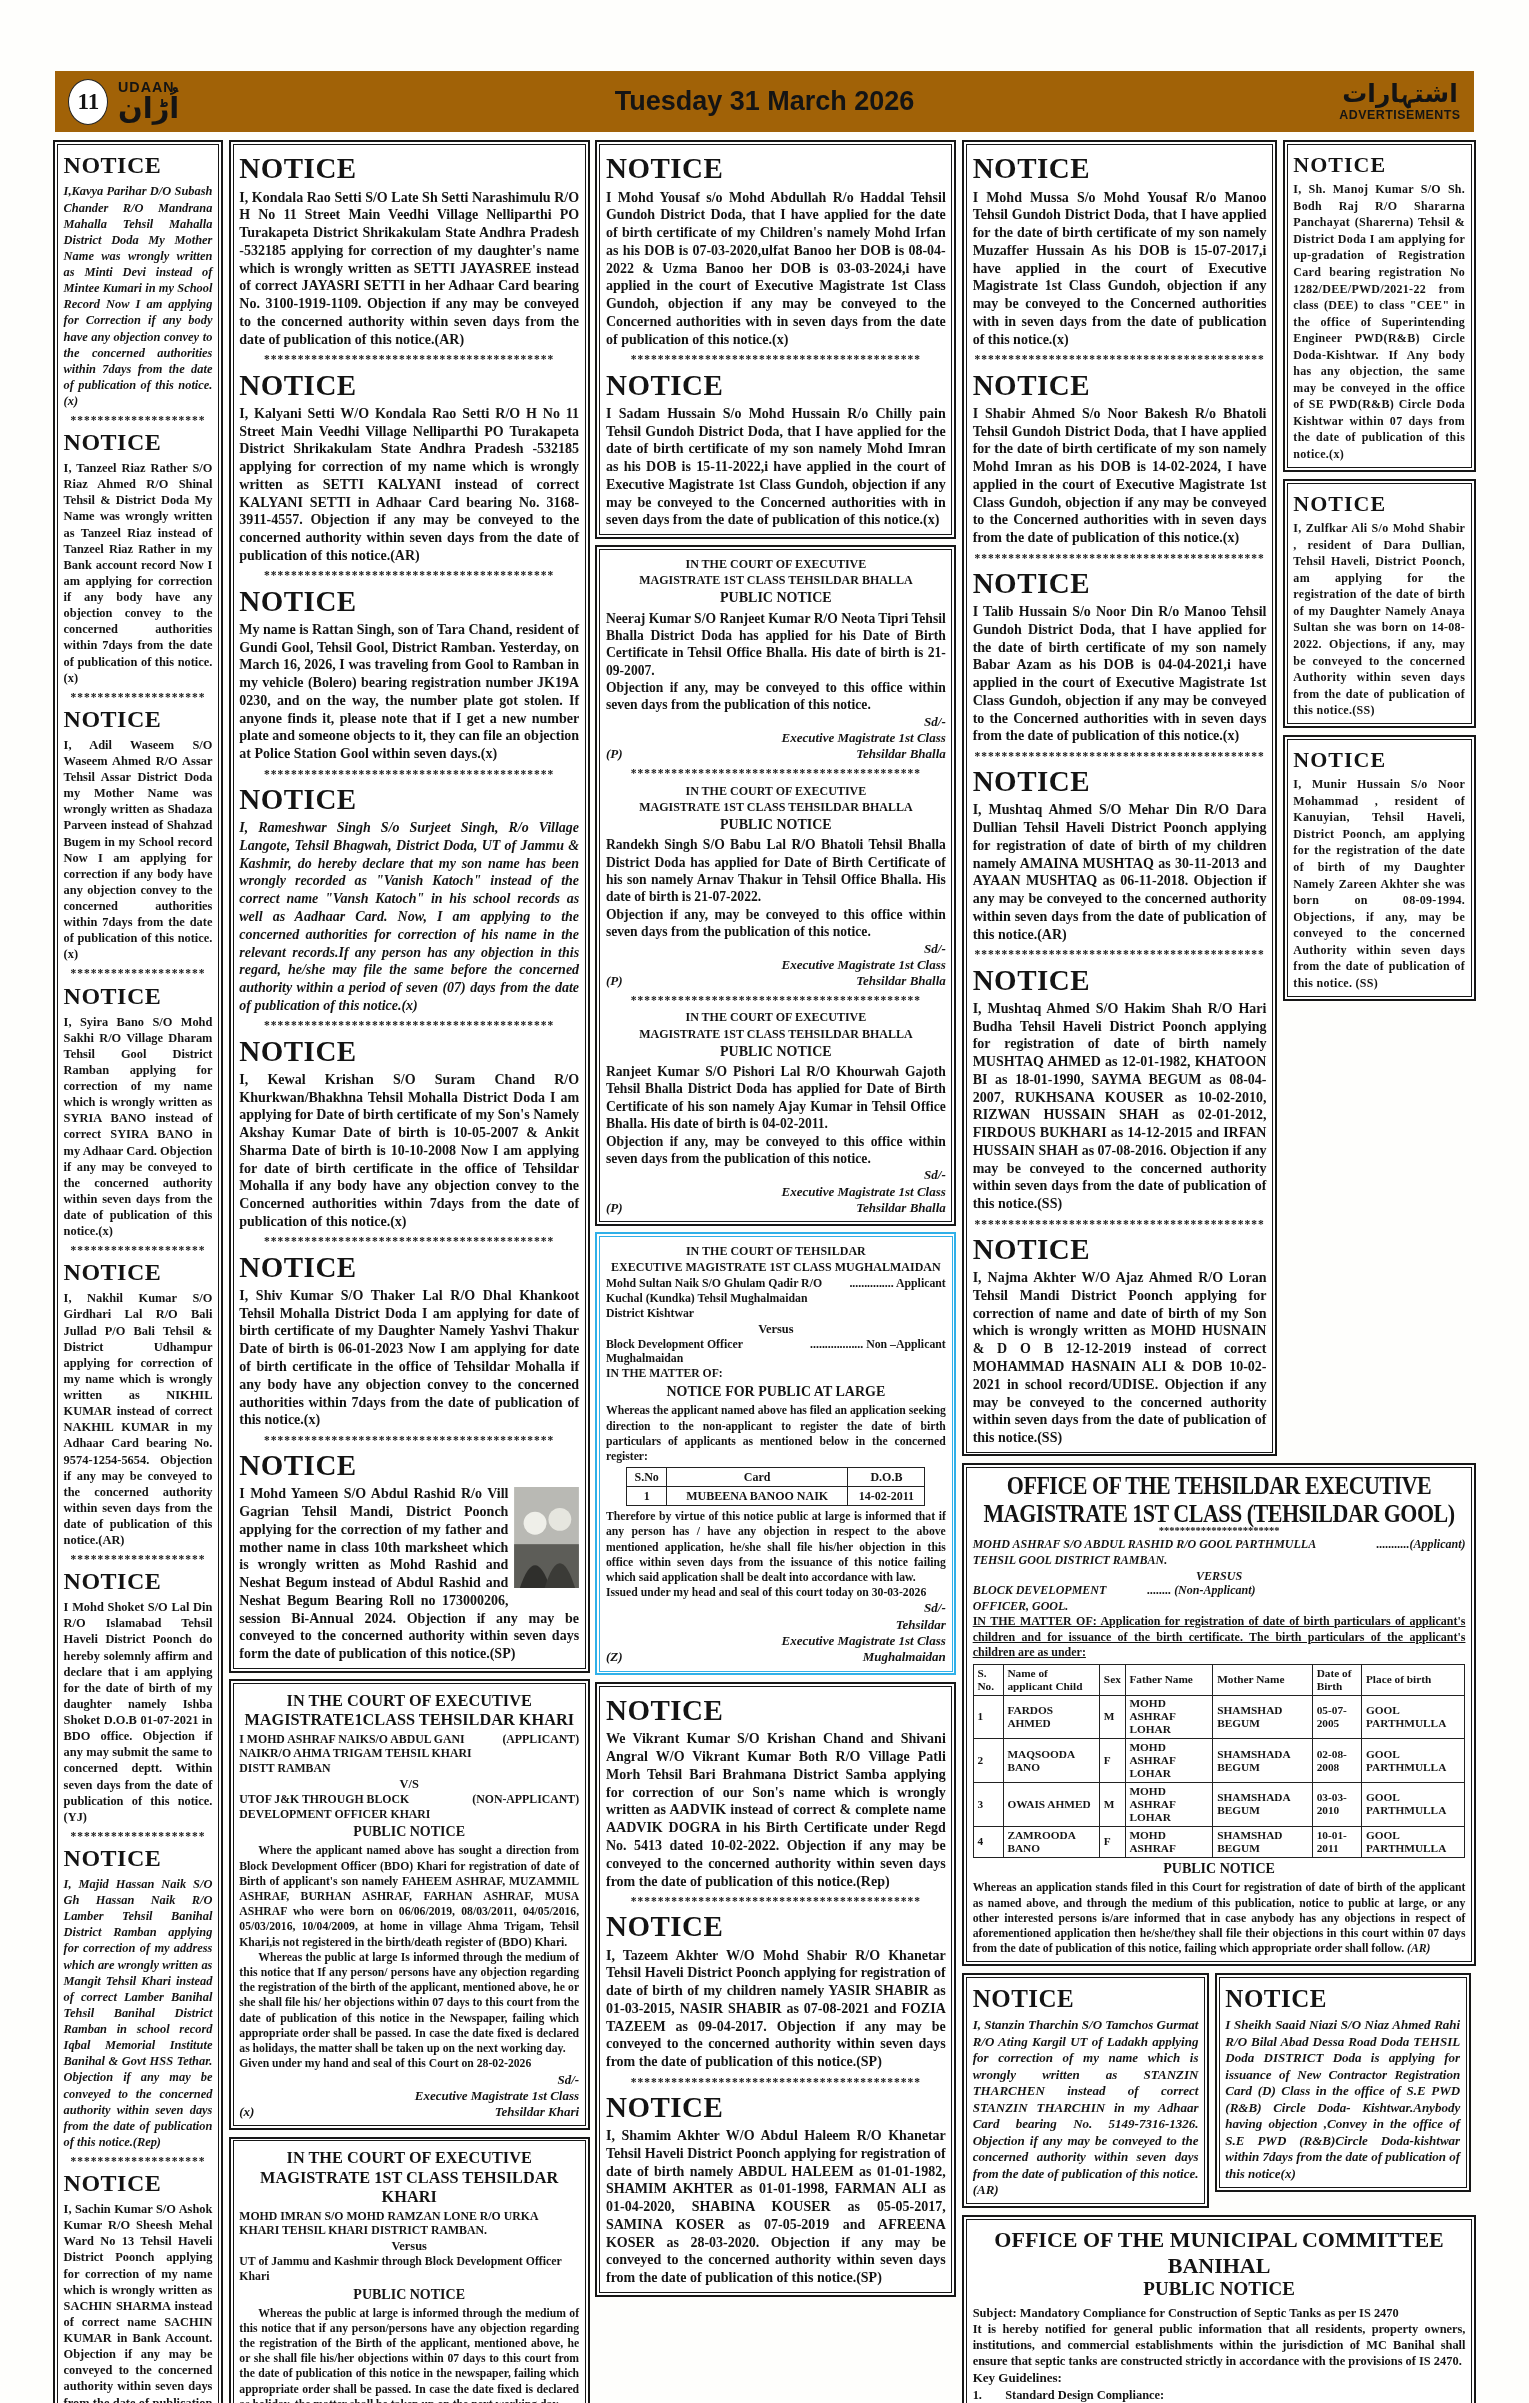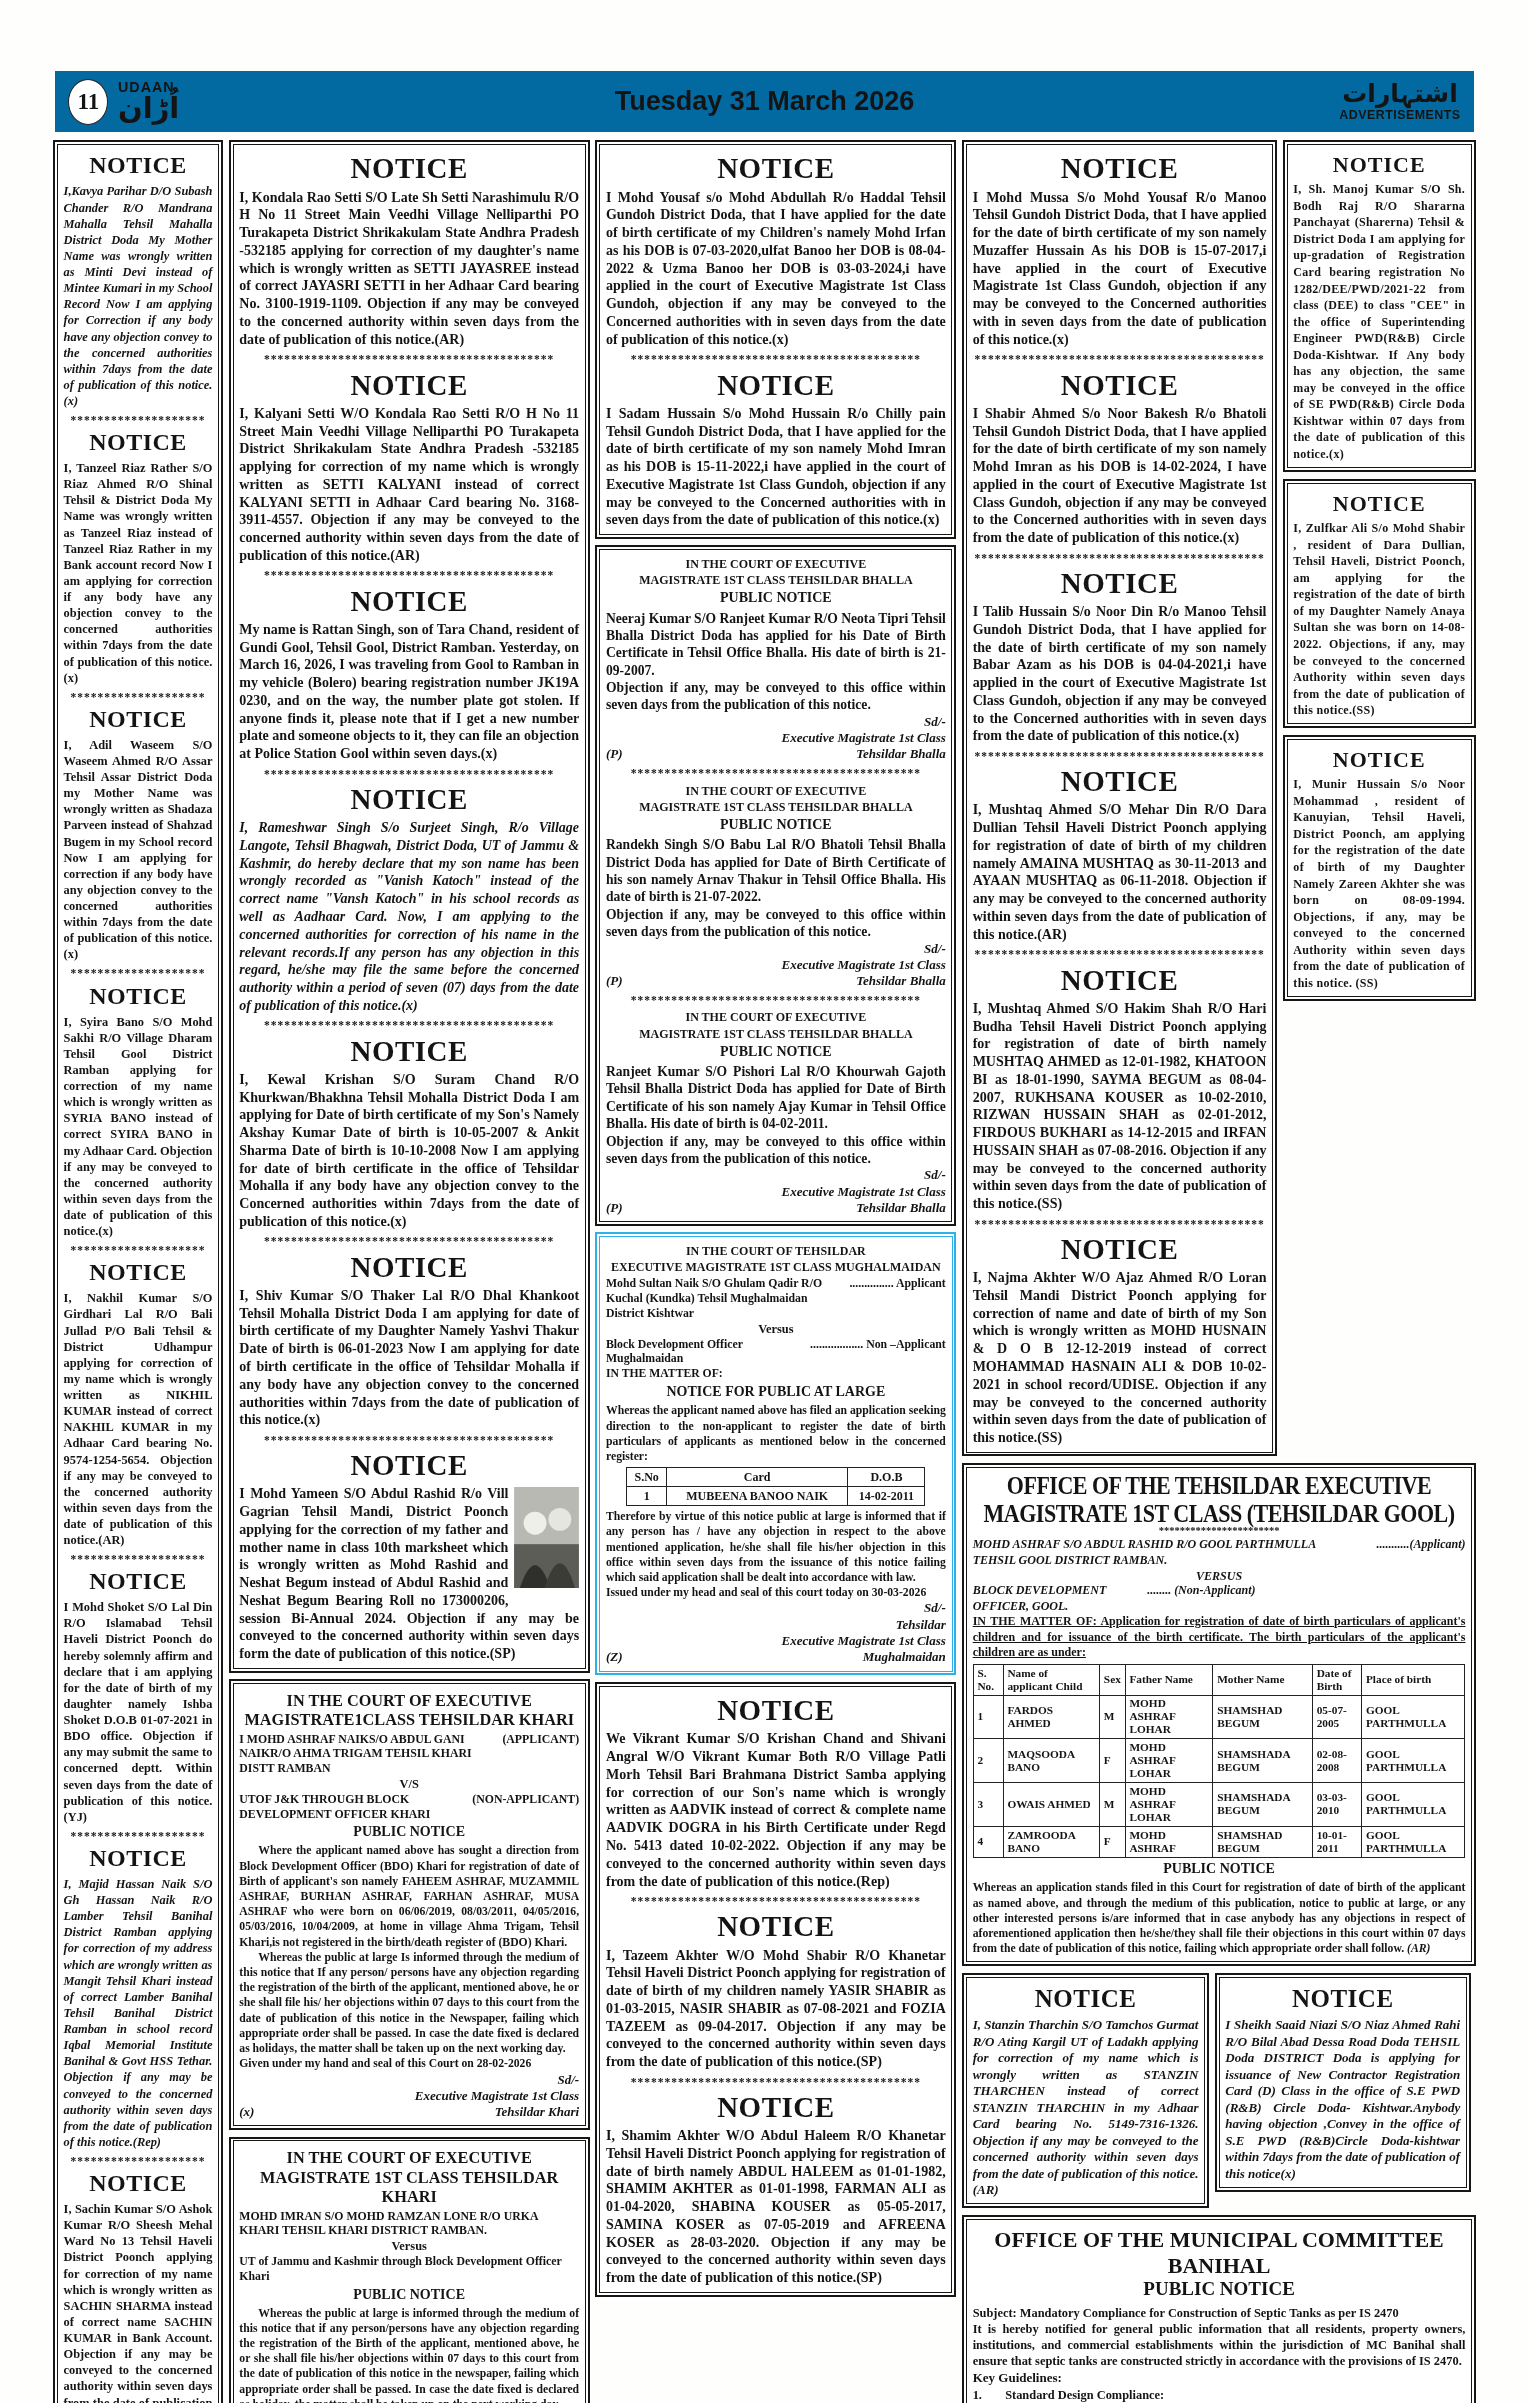--- a/index.html
+++ b/index.html
@@ -1,19 +1,19 @@
 <!DOCTYPE html>
 <html><head>
 <meta charset="utf-8">
 <style>
   html,body{margin:0;padding:0;background:#e8e8e4;}
   .page{position:relative;width:1529px;height:2403px;background:#fefefc;margin:0 auto;overflow:hidden;
         font-family:"Liberation Serif",serif;color:#141414;}
   
-  .masthead{position:absolute;top:71px;left:55px;right:55px;height:61px;background:#0369a1;
+  .masthead{position:absolute;top:71px;left:55px;right:55px;height:61px;background:#a16207;
             display:flex;align-items:center;justify-content:space-between;padding:0 13.4px;box-sizing:border-box;}
   .mh-left{display:flex;align-items:center;gap:9.6px;}
   .pageno{width:38px;height:44px;background:#fff;border:1.9px solid #222;border-radius:50%;
           display:flex;align-items:center;justify-content:center;font:700 23px/1 "Liberation Serif",serif;}
   .logo-block{display:flex;flex-direction:column;line-height:1;}
   .logo-latin{font:700 14.3px/1 "Liberation Sans",sans-serif;letter-spacing:1px;}
   .logo-urdu{font:700 29px/1 "DejaVu Sans",sans-serif;}
   .mh-date{position:absolute;left:0;right:0;text-align:center;font:700 27px/1 "Liberation Sans",sans-serif;}
   .mh-right{display:flex;flex-direction:column;align-items:center;z-index:1;}
   .sec-urdu{font:700 25px/1.1 "DejaVu Sans",sans-serif;}
@@ -27,21 +27,21 @@
   .col4g{width:514px;}
   .r1{display:flex;gap:5.7px;align-items:flex-start;}
   .col4{width:315px;display:flex;flex-direction:column;gap:6.7px;}
   .col5{width:193px;display:flex;flex-direction:column;gap:6.7px;}
   
   .box{position:relative;border:2.4px solid #161616;background:#fff;padding:7.6px 8.6px;box-sizing:border-box;}
   .box::before{content:"";position:absolute;inset:1.9px;border:1px solid #161616;pointer-events:none;}
   .box.blue{border-color:#2fb0e8;}
   .box.blue::before{border-color:#2fb0e8;inset:1.4px;}
   
-  .n-title{font:700 29px/1.05 "Liberation Serif",serif;text-align:center;margin:3.8px 0 4.8px;letter-spacing:0.5px;}
+  .n-title{font:700 29px/1.05 "Liberation Serif",serif;text-align:left;margin:3.8px 0 4.8px;letter-spacing:0.5px;}
   .col1 .n-title{font-size:24px;}
   .col5 .n-title{font-size:22px;letter-spacing:1px;}
   .n-body{font:700 14px/1.27 "Liberation Serif",serif;text-align:justify;}
   .col1 .n-body{font-size:12.4px;line-height:1.3;}
   .col5 .n-body{font-size:12px;line-height:1.38;letter-spacing:0.3px;}
   .italic{font-style:italic;}
   .sep{text-align:center;font:700 11.5px/1 "Liberation Serif",serif;white-space:nowrap;overflow:hidden;
        margin:5.7px 0 3.8px;letter-spacing:1px;}
   .photo-wrap{float:right;margin:1.9px 0 3.8px 5.7px;}
   

